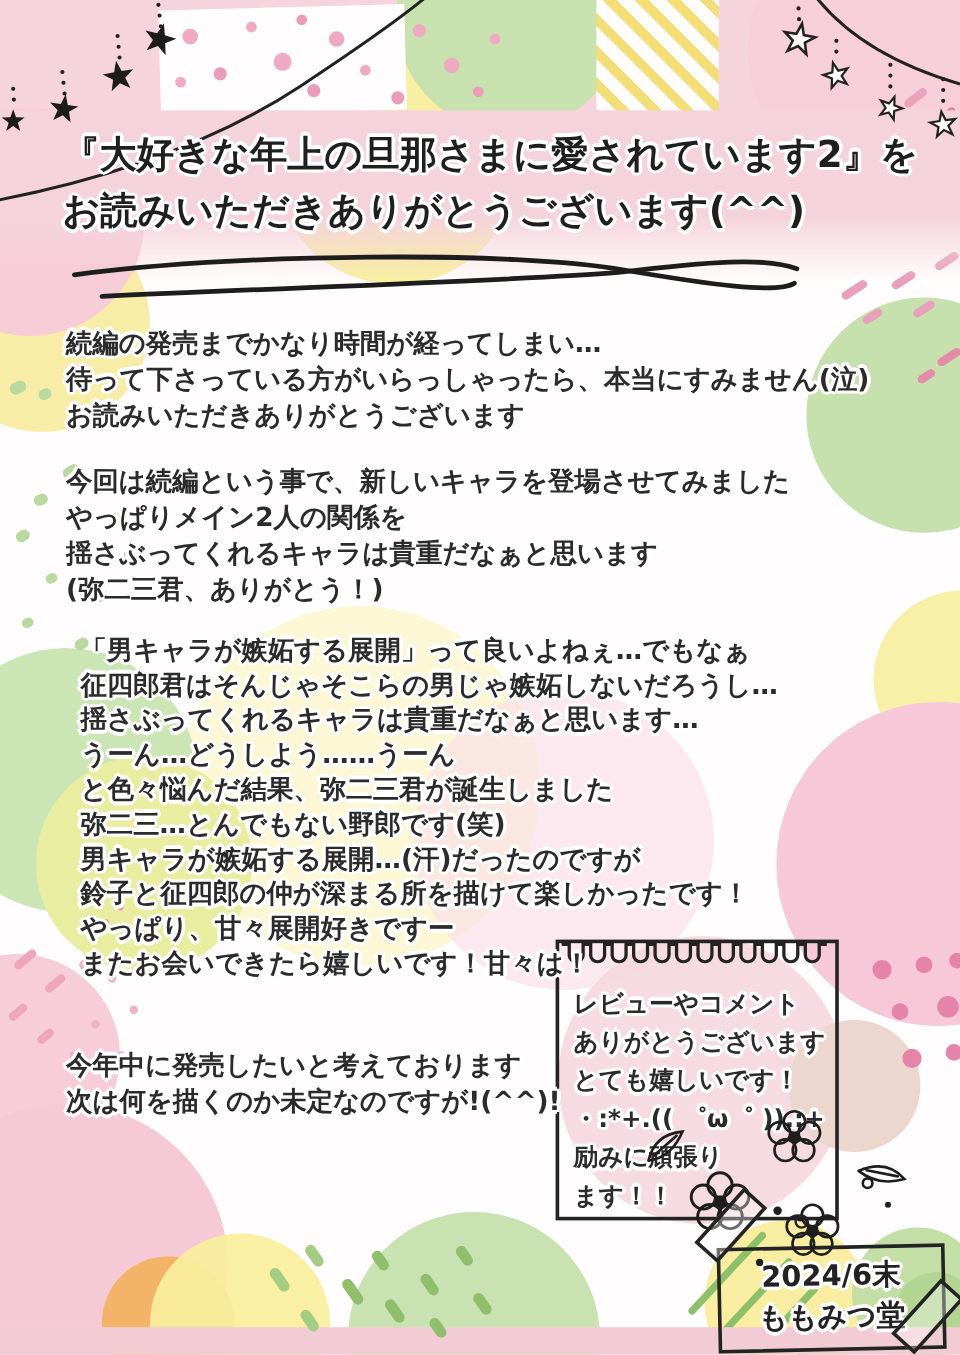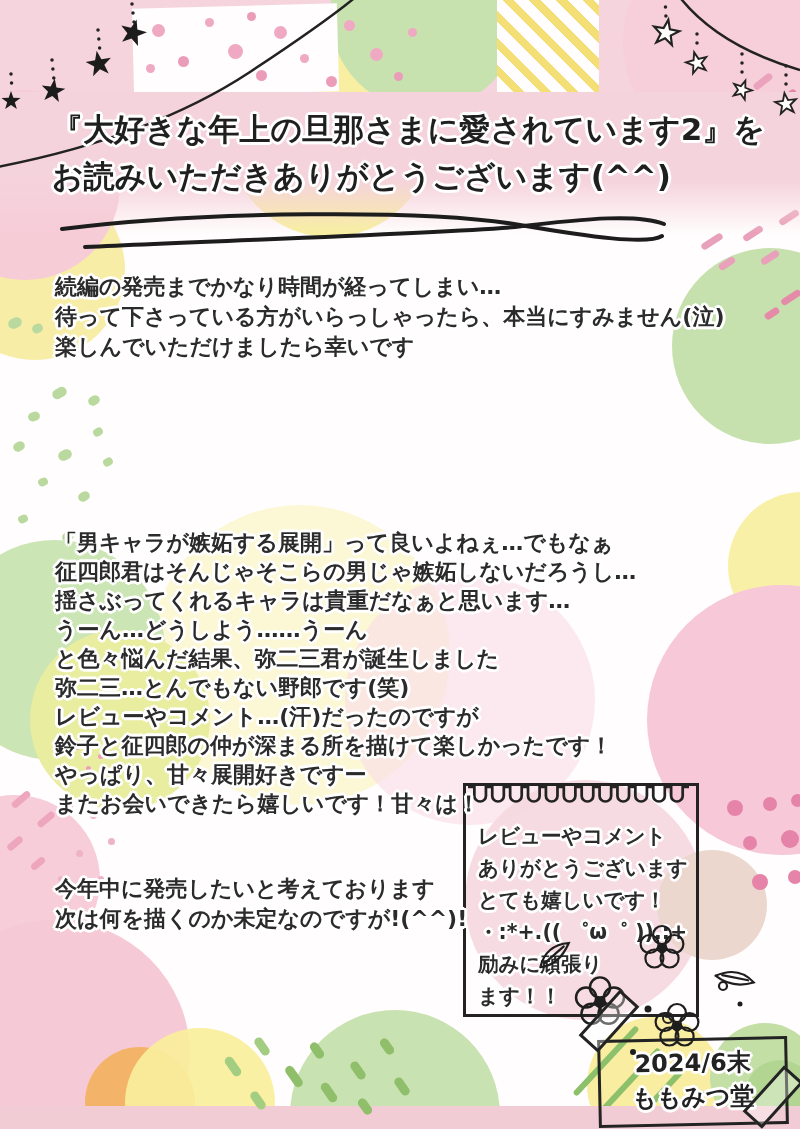--- a/index.html
+++ b/index.html
@@ -200,32 +200,38 @@
   </div>
 
   <svg width="620" height="55" style="left:50px;top:203px;z-index:4;" viewBox="0 0 620 55">
     <path d="M 12 26 C 150 8, 380 6, 470 22 C 540 34, 598 42, 612 33" fill="none" stroke="#1d1d1d" stroke-width="4" stroke-linecap="round"></path>
     <path d="M 35 44 C 180 37, 380 31, 465 24 C 540 15, 588 11, 614 21" fill="none" stroke="#1d1d1d" stroke-width="4" stroke-linecap="round"></path>
   </svg>
 
   <div class="para halo" style="top:272px;">
     <div>続編の発売までかなり時間が経ってしまい…</div>
     <div>待って下さっている方がいらっしゃったら、本当にすみません(泣)</div>
-    <div>楽しんでいただけましたら幸いです</div>
-  </div>
-
-
-  <div class="para halo" style="top:528px;line-height:29px;">
+    <div>お読みいただきありがとうございます</div>
+  </div>
+
+  <div class="para halo" style="top:387px;">
+    <div>今回は続編という事で、新しいキャラを登場させてみました</div>
+    <div>やっぱりメイン2人の関係を</div>
+    <div>揺さぶってくれるキャラは貴重だなぁと思います</div>
+    <div>(弥二三君、ありがとう！)</div>
+  </div>
+
+  <div class="para halo" style="top:528px;line-height:29px;margin-left:12px;">
     <div>「男キャラが嫉妬する展開」って良いよねぇ…でもなぁ</div>
     <div>征四郎君はそんじゃそこらの男じゃ嫉妬しないだろうし…</div>
     <div>揺さぶってくれるキャラは貴重だなぁと思います…</div>
     <div>うーん…どうしよう……うーん</div>
     <div>と色々悩んだ結果、弥二三君が誕生しました</div>
     <div>弥二三…とんでもない野郎です(笑)</div>
-    <div>レビューやコメント…(汗)だったのですが</div>
+    <div>男キャラが嫉妬する展開…(汗)だったのですが</div>
     <div>鈴子と征四郎の仲が深まる所を描けて楽しかったです！</div>
     <div>やっぱり、甘々展開好きですー</div>
     <div>またお会いできたら嬉しいです！甘々は！</div>
   </div>
 
   <div class="para halo" style="top:874px;">
     <div>今年中に発売したいと考えております</div>
     <div>次は何を描くのか未定なのですが!(^^)!</div>
   </div>
 

